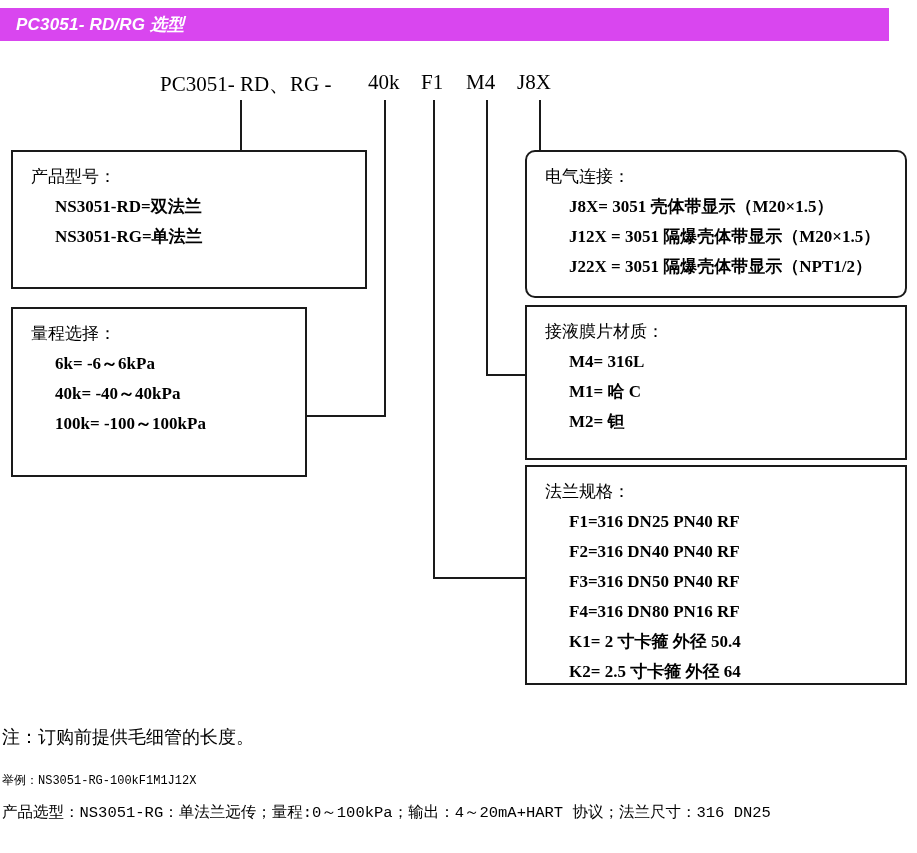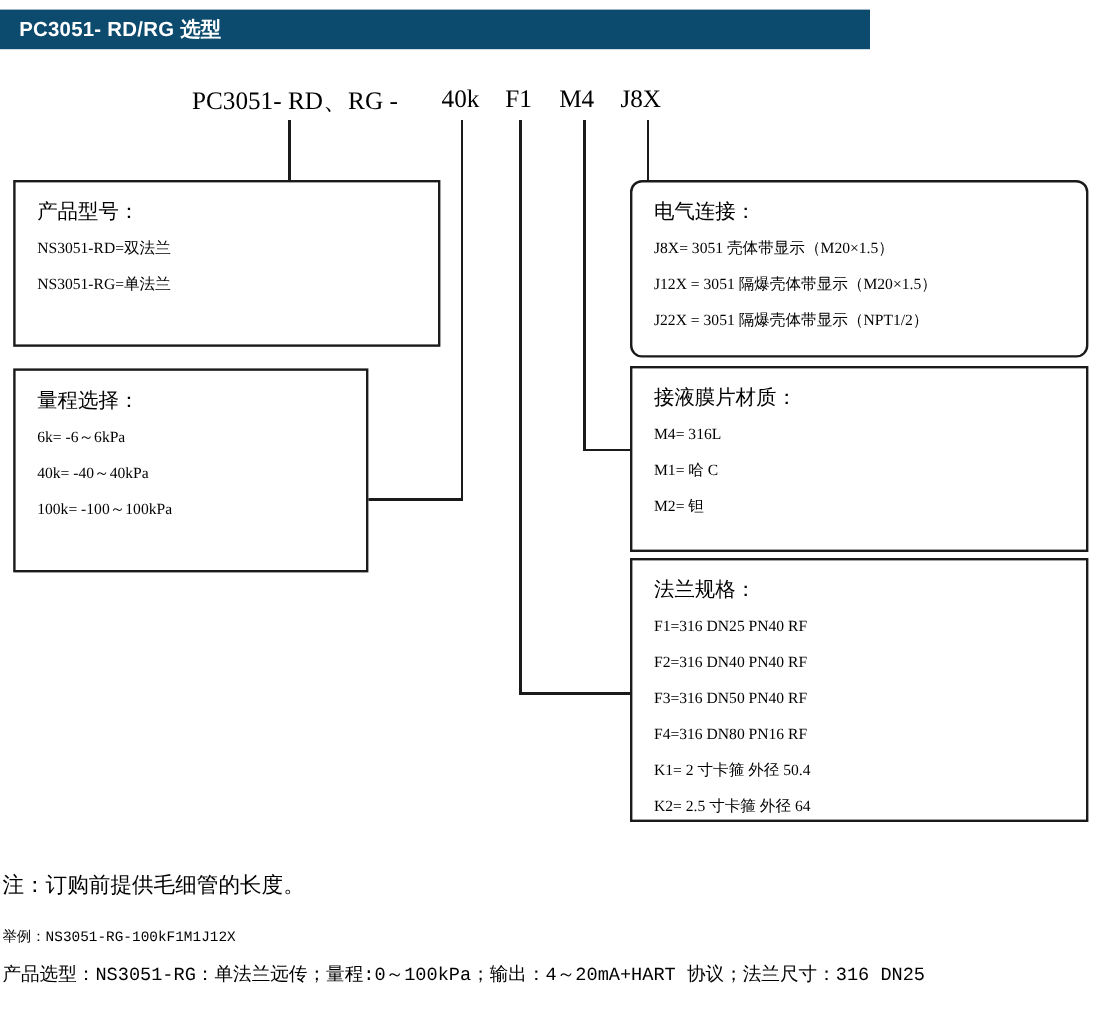--- a/index.html
+++ b/index.html
@@ -5,22 +5,23 @@
   html,body{margin:0;padding:0;}
   body{
     width:917px;height:853px;position:relative;background:#ffffff;
     font-family:"Liberation Serif","DejaVu Serif",serif;color:#000;
     overflow:hidden;
   }
   .page{position:absolute;left:0;top:0;width:917px;height:853px;}
 
   
   .titlebar{
-    position:absolute;left:0;top:8px;width:725px;height:33px;
-    background:#0c4a6e;
+    position:absolute;left:0;top:8px;width:889px;height:33px;
+    background:#d946ef;
+    font-style:italic;
   }
   .titlebar .t{
     position:absolute;left:16px;top:5px;
     font-family:"Liberation Sans","DejaVu Sans",sans-serif;
     font-weight:bold;font-size:17px;color:#ffffff;letter-spacing:.2px;
     white-space:nowrap;
   }
 
   
   .codeline{
@@ -41,21 +42,21 @@
   
   .box{
     position:absolute;border:2px solid #1a1a1a;background:#fff;
     box-sizing:border-box;
   }
   .box .inner{padding:10px 0 0 18px;}
   .bx-title{
     font-size:17px;line-height:30px;white-space:nowrap;
   }
   .bx-line{
-    font-size:13px;line-height:30px;white-space:nowrap;font-weight:normal;
+    font-size:17px;line-height:30px;white-space:nowrap;font-weight:bold;margin-left:24px;
   }
 
   #box-model   {left:11px; top:150px; width:356px;height:139px;}
   #box-range   {left:11px; top:307px; width:296px;height:170px;}
   #box-elec    {left:525px;top:150px; width:382px;height:148px;border-radius:10px;}
   #box-diaph   {left:525px;top:305px; width:382px;height:155px;}
   #box-flange  {left:525px;top:465px; width:382px;height:220px;}
 
   
   .note{

